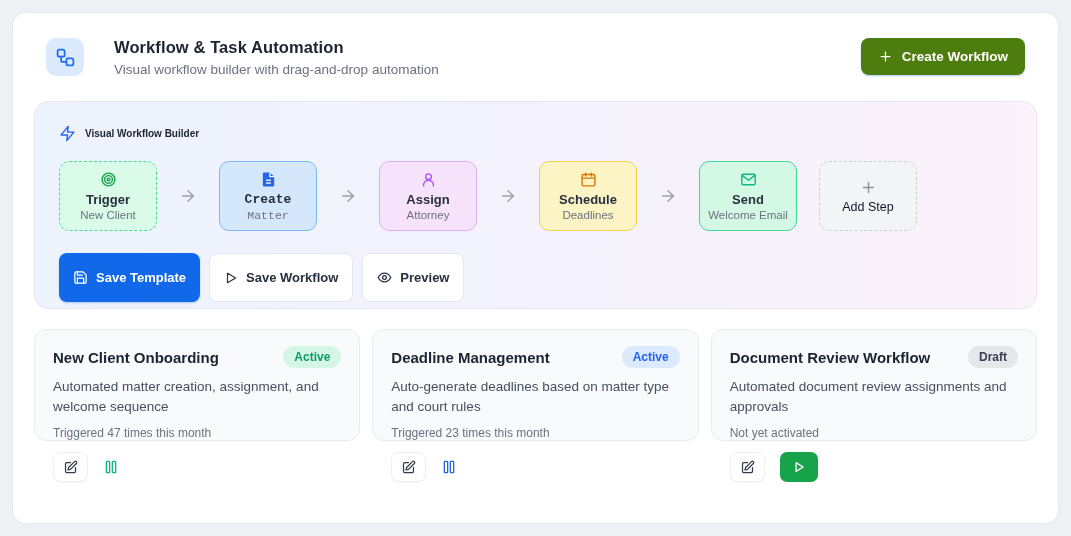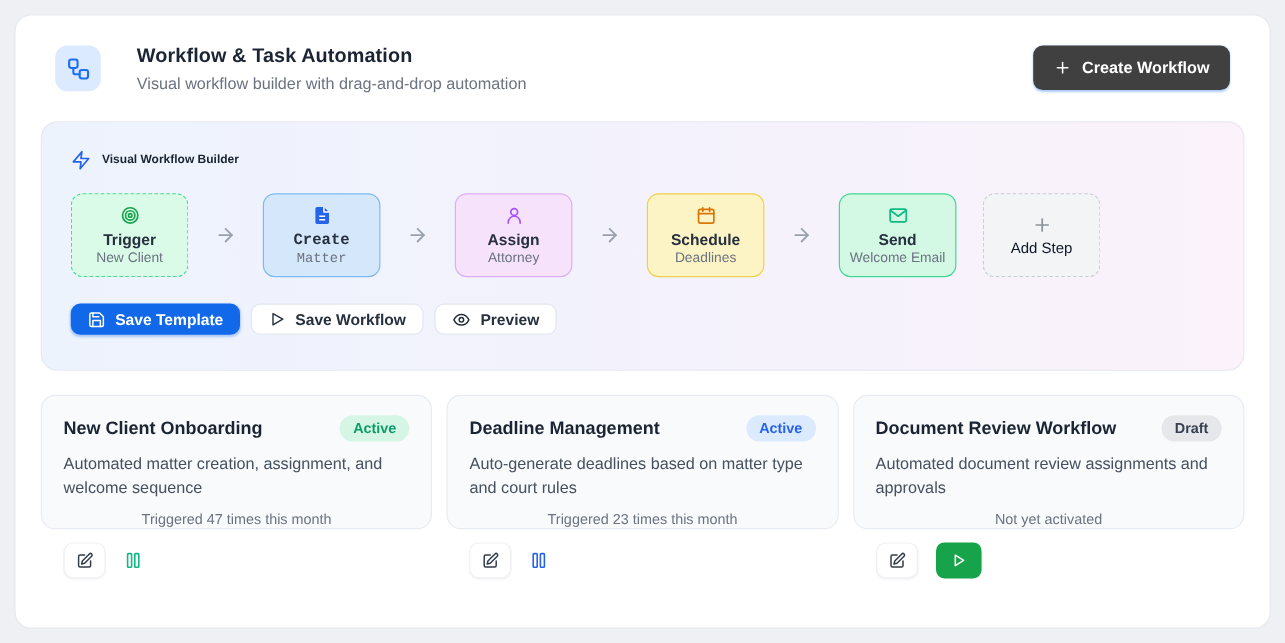--- a/index.html
+++ b/index.html
@@ -62,21 +62,21 @@
   .step-icon { display: flex; margin-bottom: 2px; }
   .step-title { font-size: 13px; font-weight: 700; color: #27303f; }
   .step-sub { font-size: 11.5px; color: #6b7280; }
   .step-add { background: #f2f4f6; border: 1.5px dashed #c9ced6; color: #6b7280; gap: 4px; }
   .step-add .plus { color: #8b929c; display: flex; }
   .step-add .step-sub { font-size: 12.5px; color: #0f172a; }
   .arrow { color: #98a1ad; display: flex; flex: 0 0 auto; }
   .builder-actions { display: flex; gap: 9px; margin-top: 22px; }
   .btn {
     display: inline-flex; align-items: center; gap: 8px;
-    height: 26px; padding: 0 14px;
+    height: 49px; padding: 0 14px;
     border-radius: 8px; font-size: 13px; font-weight: 700;
     font-family: inherit; cursor: pointer;
   }
   .btn-primary { color: #fff; border: none; box-shadow: 0 1px 2px rgba(17,104,232,.3); }
   .btn-secondary { background: #ffffff; color: #27303f; border: 1px solid #e3e7ee; }
   
   .cards-row { display: flex; gap: 12px; margin-top: 20px; }
   .wf-card {
     flex: 1 1 0;
     height: 112px;
@@ -86,21 +86,21 @@
     padding: 16px 18px;
   }
   .wf-card-head { display: flex; justify-content: space-between; align-items: center; }
   .wf-title { font-size: 15px; font-weight: 700; color: #1b2432; }
   .wf-badge {
     font-size: 12px; font-weight: 700;
     padding: 4px 11px; border-radius: 999px;
     flex: 0 0 auto;
   }
   .wf-desc { font-size: 13.5px; color: #46505e; line-height: 1.45; margin-top: 9px; }
-  .wf-status { font-size: 12px; color: #6b7280; margin-top: 10px; text-align: center; }
+  .wf-status { font-size: 12px; color: #6b7280; margin-top: 10px; }
   .wf-actions { display: flex; align-items: center; gap: 15px; margin-top: 12px; }
   .icon-btn {
     width: 35px; height: 30px;
     background: #ffffff; border: 1px solid #eef0f4; border-radius: 8px;
     display: flex; align-items: center; justify-content: center;
     color: #333c4a; cursor: pointer;
     box-shadow: 0 1px 1px rgba(20,30,50,.04);
   }
   .ghost-btn {
     background: transparent; border: none; padding: 0;
@@ -125,21 +125,21 @@
           <rect x="3" y="3" width="8" height="8" rx="2"></rect>
           <path d="M7 11v4a2 2 0 0 0 2 2h4"></path>
           <rect x="13" y="13" width="8" height="8" rx="2"></rect>
         </svg>
       </div>
       <div>
         <div class="header-title">Workflow &amp; Task Automation</div>
         <div class="header-subtitle">Visual workflow builder with drag-and-drop automation</div>
       </div>
     </div>
-    <button class="btn-create" style="background: #404040;">
+    <button class="btn-create" style="background: #4d7c0f;">
       <span style="display:flex">
         <svg width="15" height="15" viewBox="0 0 24 24" fill="none" stroke="currentColor" stroke-width="2" stroke-linecap="round">
             <line x1="12" y1="5" x2="12" y2="19"></line>
             <line x1="5" y1="12" x2="19" y2="12"></line>
           </svg>
       </span>
       <span>Create Workflow</span>
     </button>
   </div>
 

